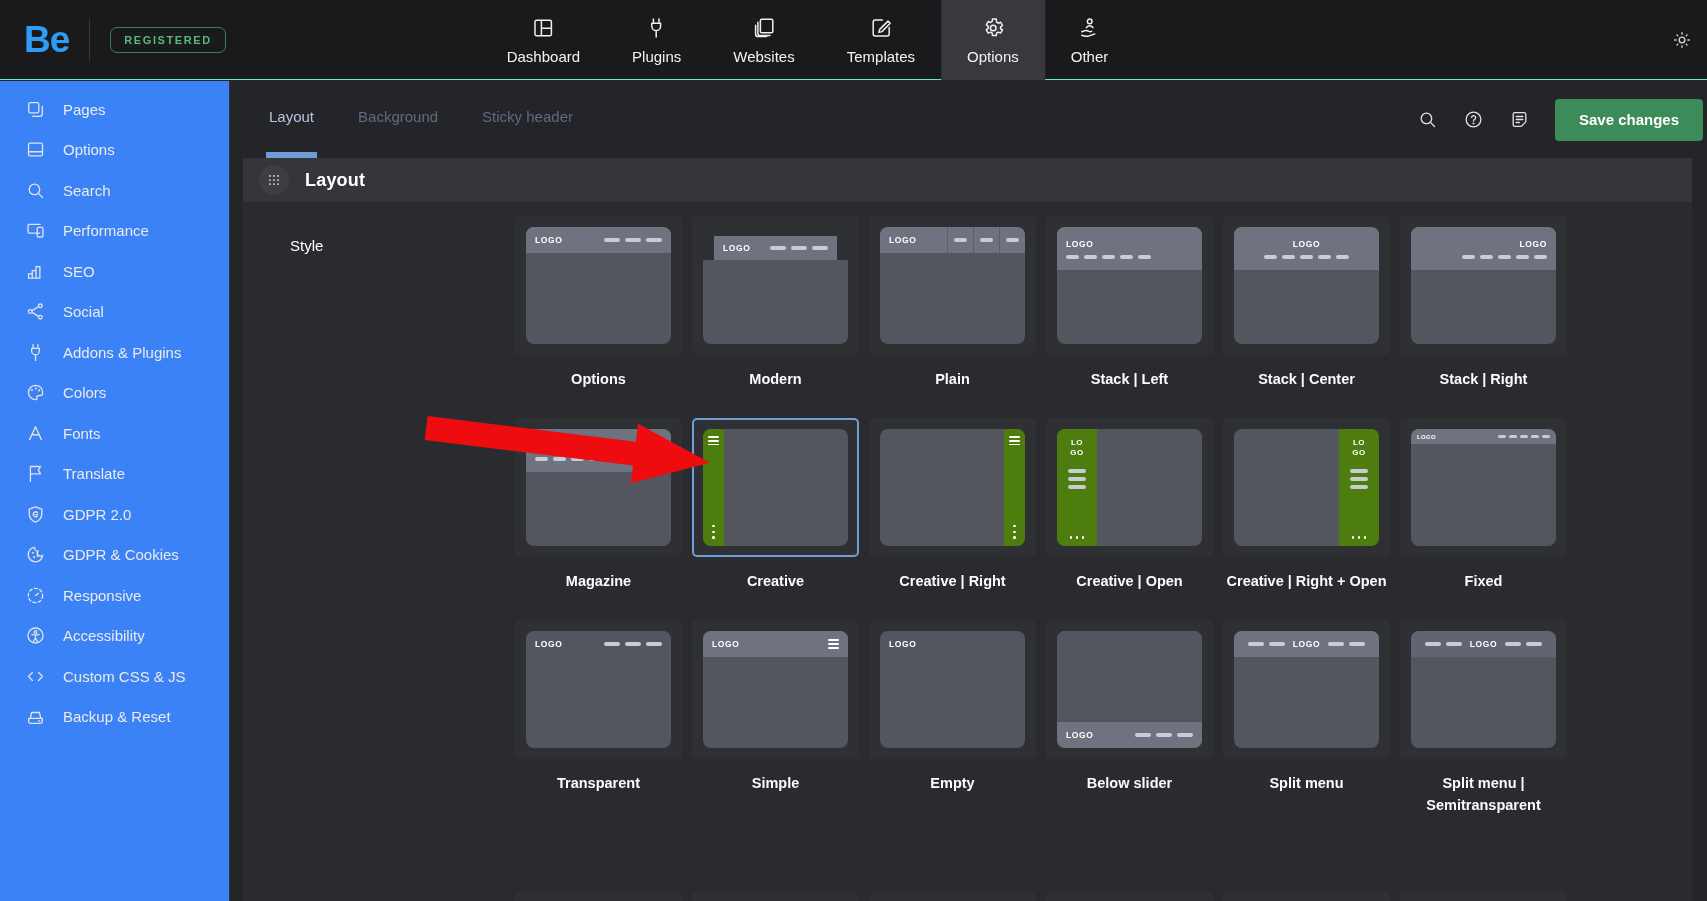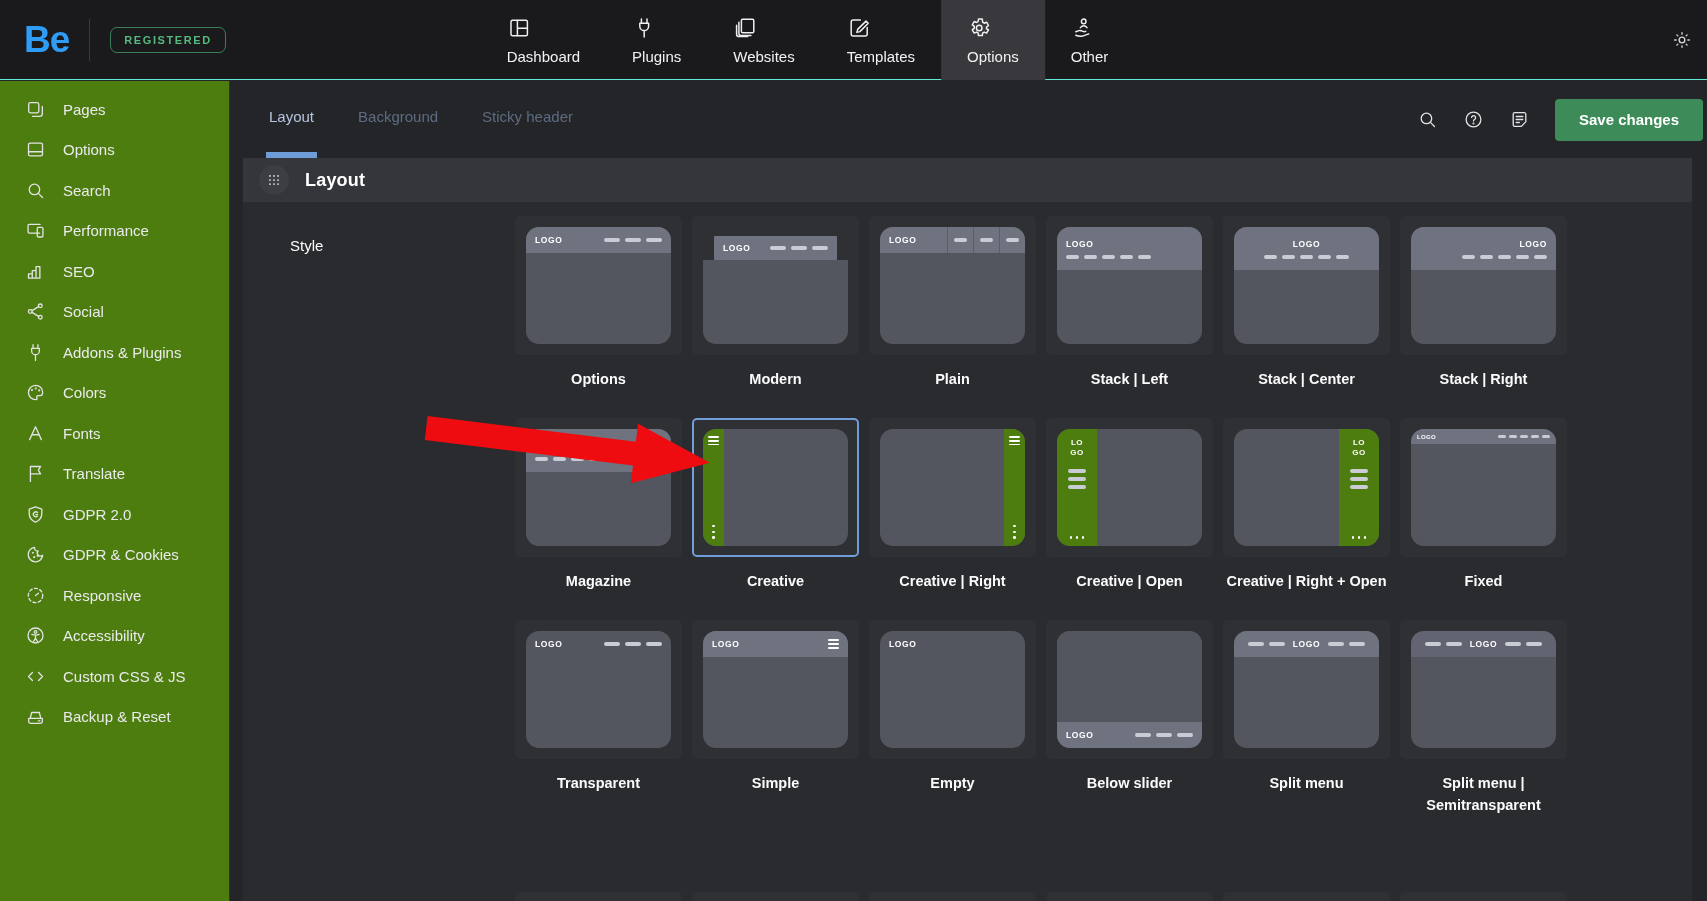--- a/index.html
+++ b/index.html
@@ -6,31 +6,31 @@
   body { font-family:"Liberation Sans", sans-serif; background:#18181a; }
   .stage { position:relative; width:1707px; height:901px; background:#242529; overflow:hidden; }
 
   
   .topbar { position:absolute; left:0; top:0; width:1707px; height:80px; background:#1a1a1c; border-bottom:1px solid #5eead4; z-index:3; }
   .brand { position:absolute; left:24px; top:0; height:80px; display:flex; align-items:center; gap:20px; }
   .logo { color:#2f9df6; font-size:37px; font-weight:bold; letter-spacing:-1px; cursor:pointer; }
   .brand-divider { width:1px; height:42px; background:#3a3a3e; }
   .badge { border:1px solid #3c7f57; color:#56b97e; font-size:11px; font-weight:bold; letter-spacing:1.6px; padding:6px 13px; border-radius:7px; }
   .topnav { position:absolute; left:50%; top:0; height:80px; display:flex; transform:translateX(calc(-50% - 46px)); }
-  .nav-item { height:80px; padding:0 26px; display:flex; flex-direction:column; align-items:flex-start; justify-content:center; gap:8px; cursor:pointer; }
+  .nav-item { height:80px; padding:0 26px; display:flex; flex-direction:column; align-items:center; justify-content:center; gap:8px; cursor:pointer; }
   .nav-item.active { background:#39393d; }
   .nav-label { color:#f2f2f3; font-size:15px; }
   .icon { display:inline-flex; }
   .icon svg { width:100%; height:100%; fill:none; stroke:currentColor; stroke-width:1.5; stroke-linecap:round; stroke-linejoin:round; }
   .icon.fillmode svg { fill:currentColor; stroke:none; }
   .nav-ic { width:24px; height:24px; color:#f0f0f1; }
   .sun-btn { position:absolute; right:14px; top:29px; width:22px; height:22px; color:#d5d5d7; cursor:pointer; }
 
   
-  .sidebar { position:absolute; left:0; top:81px; width:230px; height:820px; background:#4d7c0f; border-right:1px solid #313237; padding-top:8px; z-index:2; }
+  .sidebar { position:absolute; left:0; top:81px; width:230px; height:820px; background:#3b82f6; border-right:1px solid #313237; padding-top:8px; z-index:2; }
   .side-item { height:40.5px; display:flex; align-items:center; gap:17px; padding-left:25px; cursor:pointer; }
   .side-ic { width:21px; height:21px; color:#e2e3e5; flex:0 0 auto; }
   .side-label { color:#eaebec; font-size:15px; }
 
   
   .tabrow { position:absolute; left:243px; top:81px; right:0; height:77px; display:flex; align-items:center; }
   .tabs { display:flex; gap:38px; padding-left:23px; height:100%; }
   .tab { height:100%; display:flex; align-items:center; padding:0 3px; font-size:15px; color:#5e6b80; border-bottom:6px solid transparent; cursor:pointer; }
   .tab.active { color:#b7c5df; border-bottom-color:#6d9cd6; }
   .toolbar { margin-left:auto; display:flex; align-items:center; gap:25px; padding-right:4px; }
@@ -48,21 +48,21 @@
 
   
   .grid { width:1062px; display:flex; flex-wrap:wrap; column-gap:10px; align-content:flex-start; }
   .option { width:167px; display:flex; flex-direction:column; }
   .option:nth-child(n+13):nth-child(-n+18) { margin-bottom:70px; }
   .tile { height:139px; background:#2f3034; border-radius:5px; padding:11px; cursor:pointer; }
   .tile.sel { box-shadow:inset 0 0 0 2px #6f9ed8; }
   .caption { min-height:63px; padding-top:14px; width:191px; margin-left:-12px; text-align:center; color:#fbfbfc; font-size:14.5px; font-weight:bold; line-height:1.5; }
 
   
-  .thumb { position:relative; width:145px; height:117px; border-radius:13px; background:#53565f; overflow:hidden; display:flex; flex-direction:column; }
+  .thumb { position:relative; width:145px; height:117px; border-radius:8px; background:#53565f; overflow:hidden; display:flex; flex-direction:column; }
   .thumb.nobg { background:transparent; }
   .thumb.hsplit { flex-direction:row; }
   .thumb.hsplit.rev { flex-direction:row-reverse; }
   .hdr { flex:0 0 auto; background:#6f7380; height:26px; display:flex; align-items:center; justify-content:space-between; padding:0 9px; }
   .hdr.clear { background:transparent; }
   .hdr.semi { background:rgba(111,115,128,.55); }
   .hdr.tall { height:43px; flex-direction:column; align-items:flex-start; justify-content:center; gap:6px; }
   .hdr.tall.c { align-items:center; }
   .hdr.tall.r { align-items:flex-end; }
   .hdr.slim { height:15px; padding:0 6px; }

